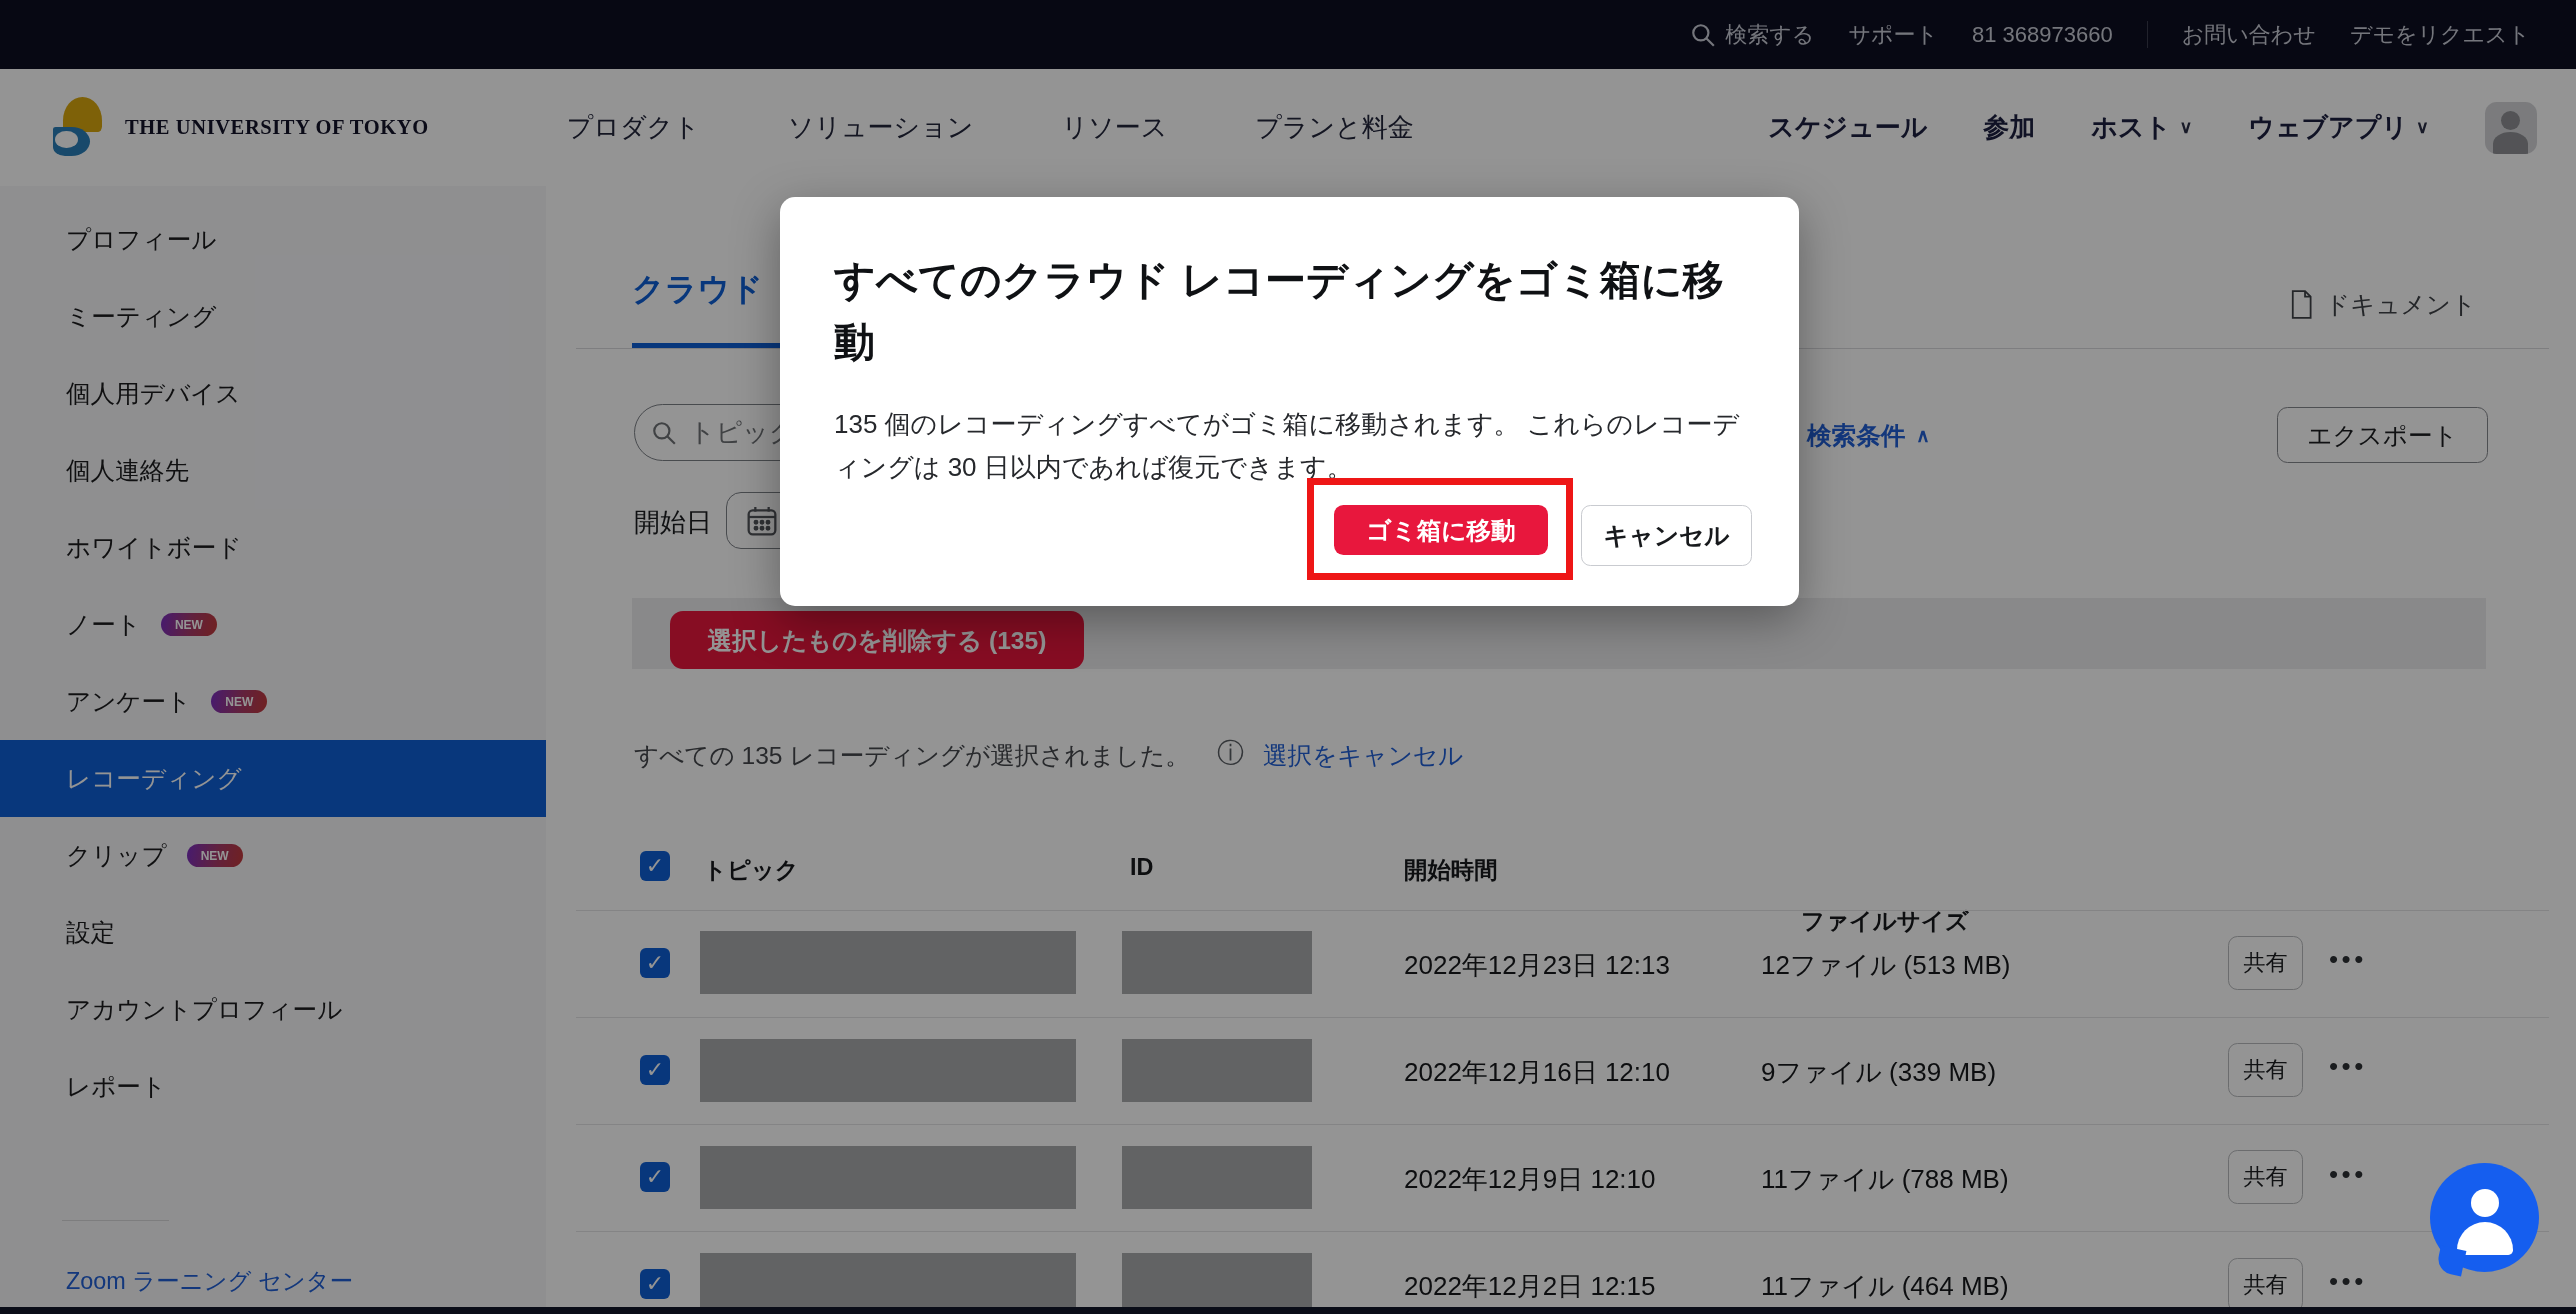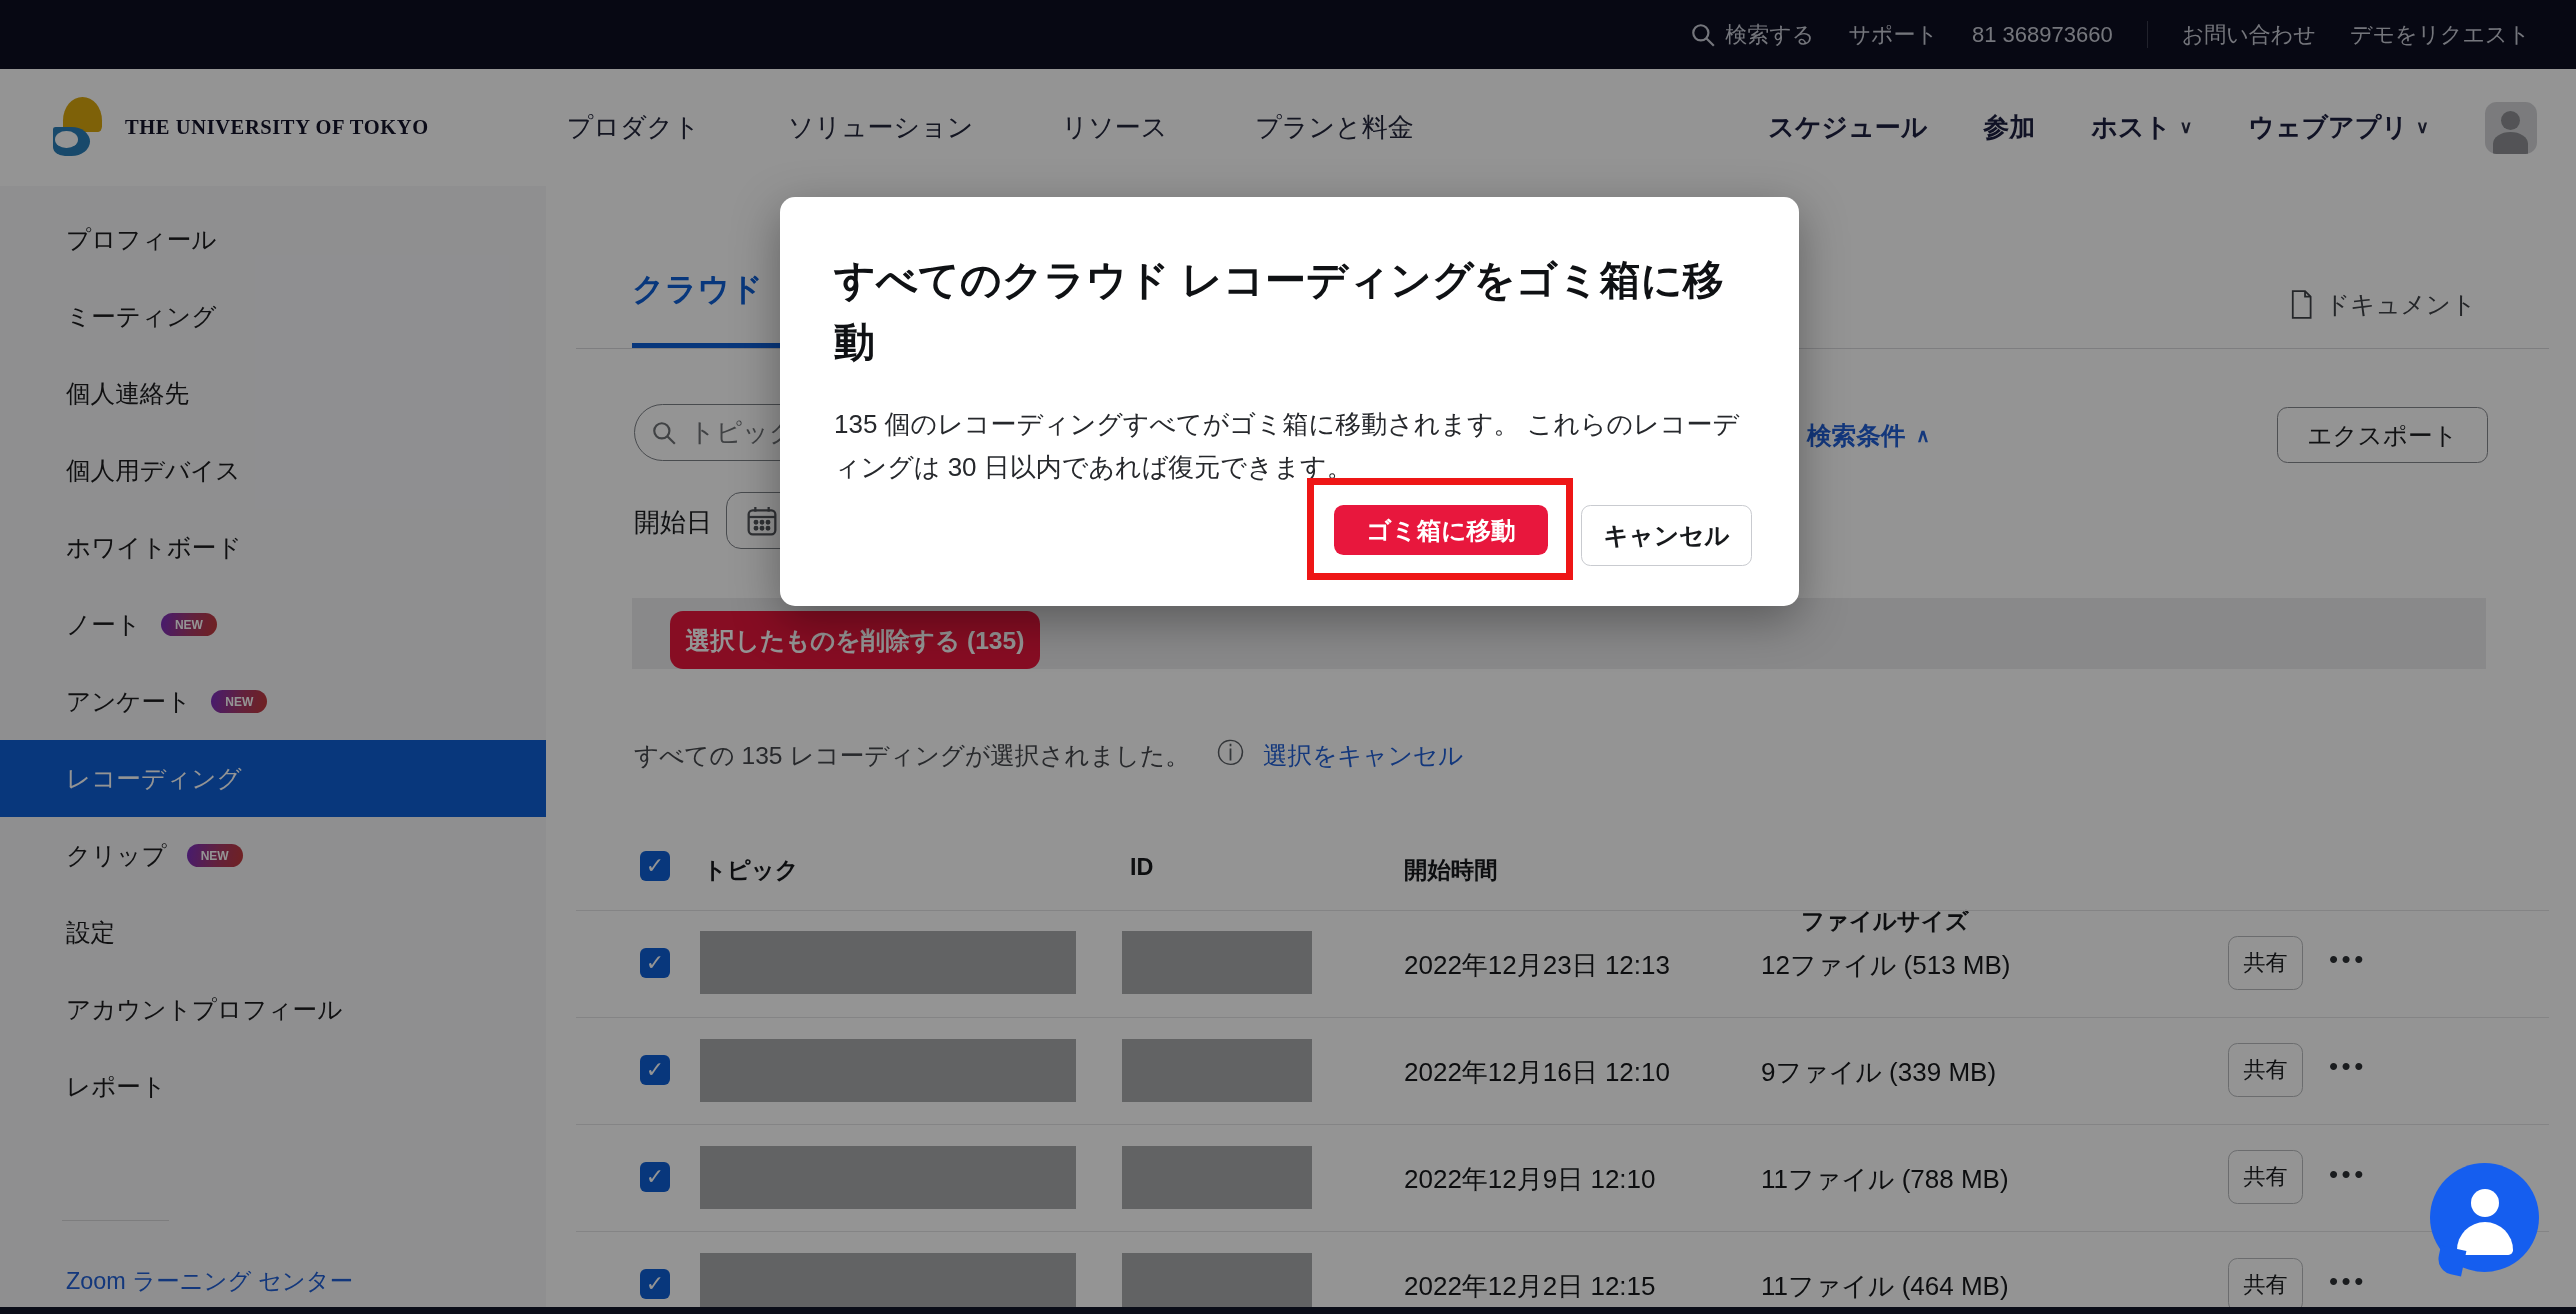--- a/index.html
+++ b/index.html
@@ -65,21 +65,21 @@
               cursor:pointer; display:flex; gap:10.5px; align-items:center; }
   .export-btn { position:absolute; left:2277px; top:407px; width:211px; height:56px; border:1.8px solid #85888e;
                 border-radius:10.5px; background:#fff; font-size:24.6px; color:#1c1e21; display:flex;
                 align-items:center; justify-content:center; cursor:pointer; }
 
   .startdate-label { position:absolute; left:634px; top:505px; font-size:26px; color:#1c1e21; }
   .date-input { position:absolute; left:726px; top:492px; width:275px; height:57px; border:1.8px solid #7d8187;
                 border-radius:15px; background:#fff; display:flex; align-items:center; padding-left:19px; }
 
   .toolbar-strip { position:absolute; left:632px; top:598px; width:1854px; height:71px; background:#ededee; }
-  .delete-btn { position:absolute; left:670px; top:611px; width:370px; height:58px; border-radius:13px;
+  .delete-btn { position:absolute; left:670px; top:611px; width:414px; height:58px; border-radius:13px;
                 background:#E8173D; color:#fff; font-size:24.6px; font-weight:600; display:flex;
                 align-items:center; justify-content:center; cursor:pointer; border:none; }
 
   .sel-text { position:absolute; left:634px; top:739px; font-size:24.6px; color:#45484d; }
   .info-icon { position:absolute; left:1217px; top:735px; font-size:27px; color:#595d63; }
   .sel-cancel { position:absolute; left:1263px; top:739px; font-size:24.6px; color:#2160d6; cursor:pointer; }
 
   .cb { position:absolute; width:30px; height:30px; border-radius:5.9px; background:#0E5FD6; color:#fff;
         display:flex; align-items:center; justify-content:center; font-size:22px; cursor:pointer; }
   .th { position:absolute; font-size:23.4px; font-weight:600; color:#17191c; }
@@ -180,24 +180,24 @@
   </div>
 
   <div class="sidebar">
     <div class="side-item">
         <span>プロフィール</span>
       </div>
     <div class="side-item">
         <span>ミーティング</span>
       </div>
     <div class="side-item">
+        <span>個人用デバイス</span>
+      </div>
+    <div class="side-item">
         <span>個人連絡先</span>
-      </div>
-    <div class="side-item">
-        <span>個人用デバイス</span>
       </div>
     <div class="side-item">
         <span>ホワイトボード</span>
       </div>
     <div class="side-item">
       <span>ノート</span>
       <span class="badge-new">NEW</span>
     </div>
     <div class="side-item">
       <span>アンケート</span>

